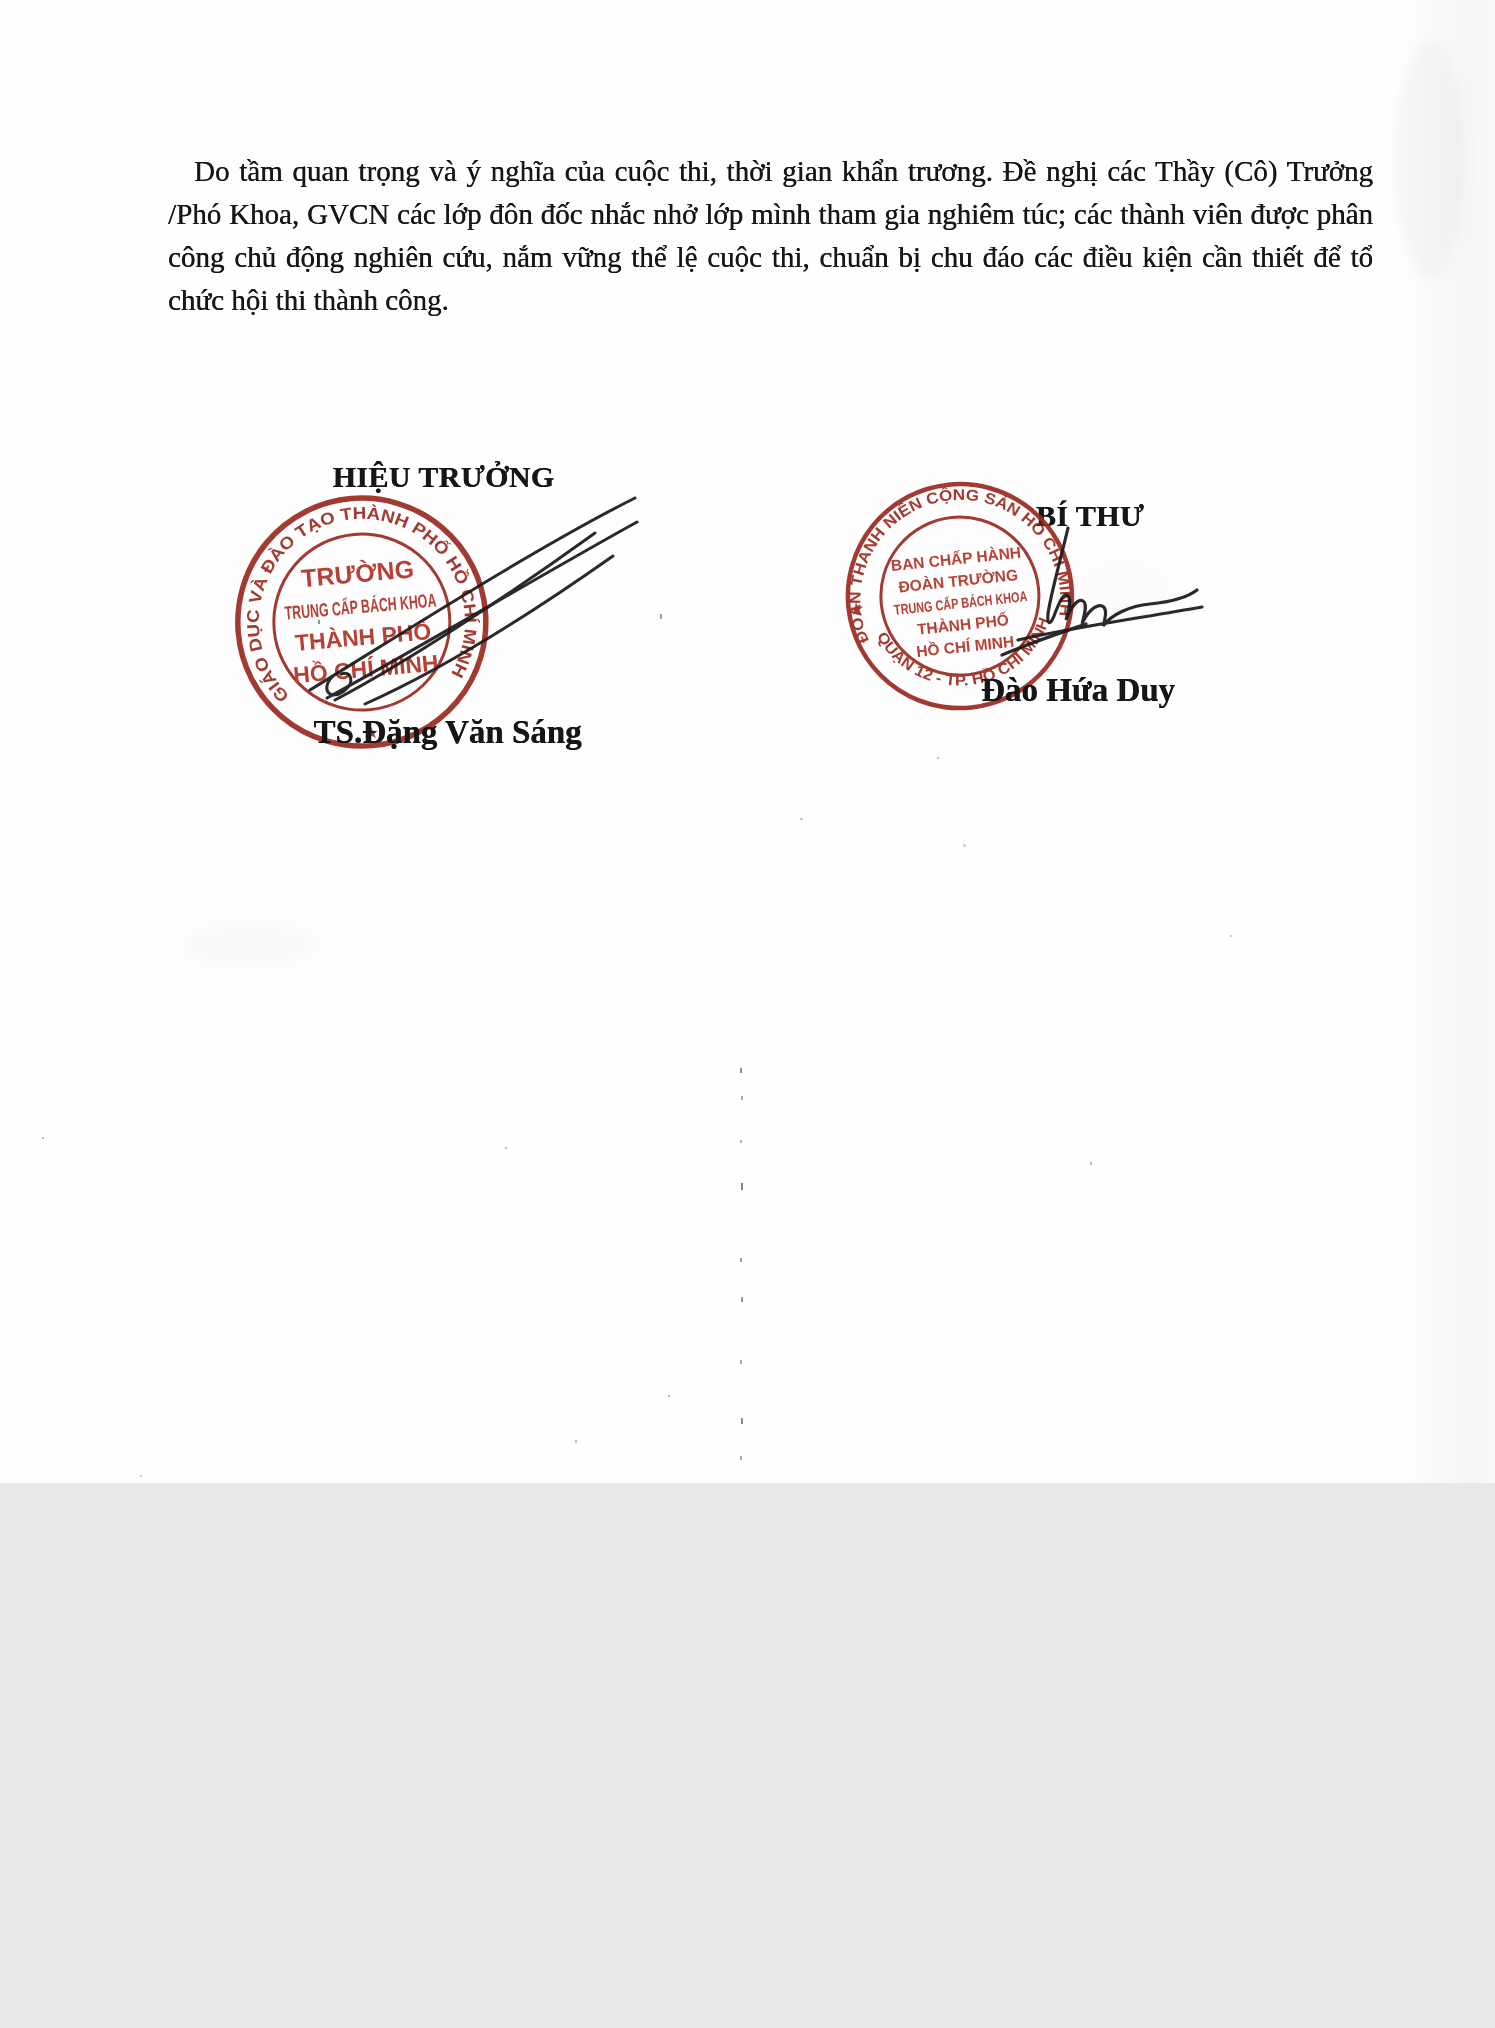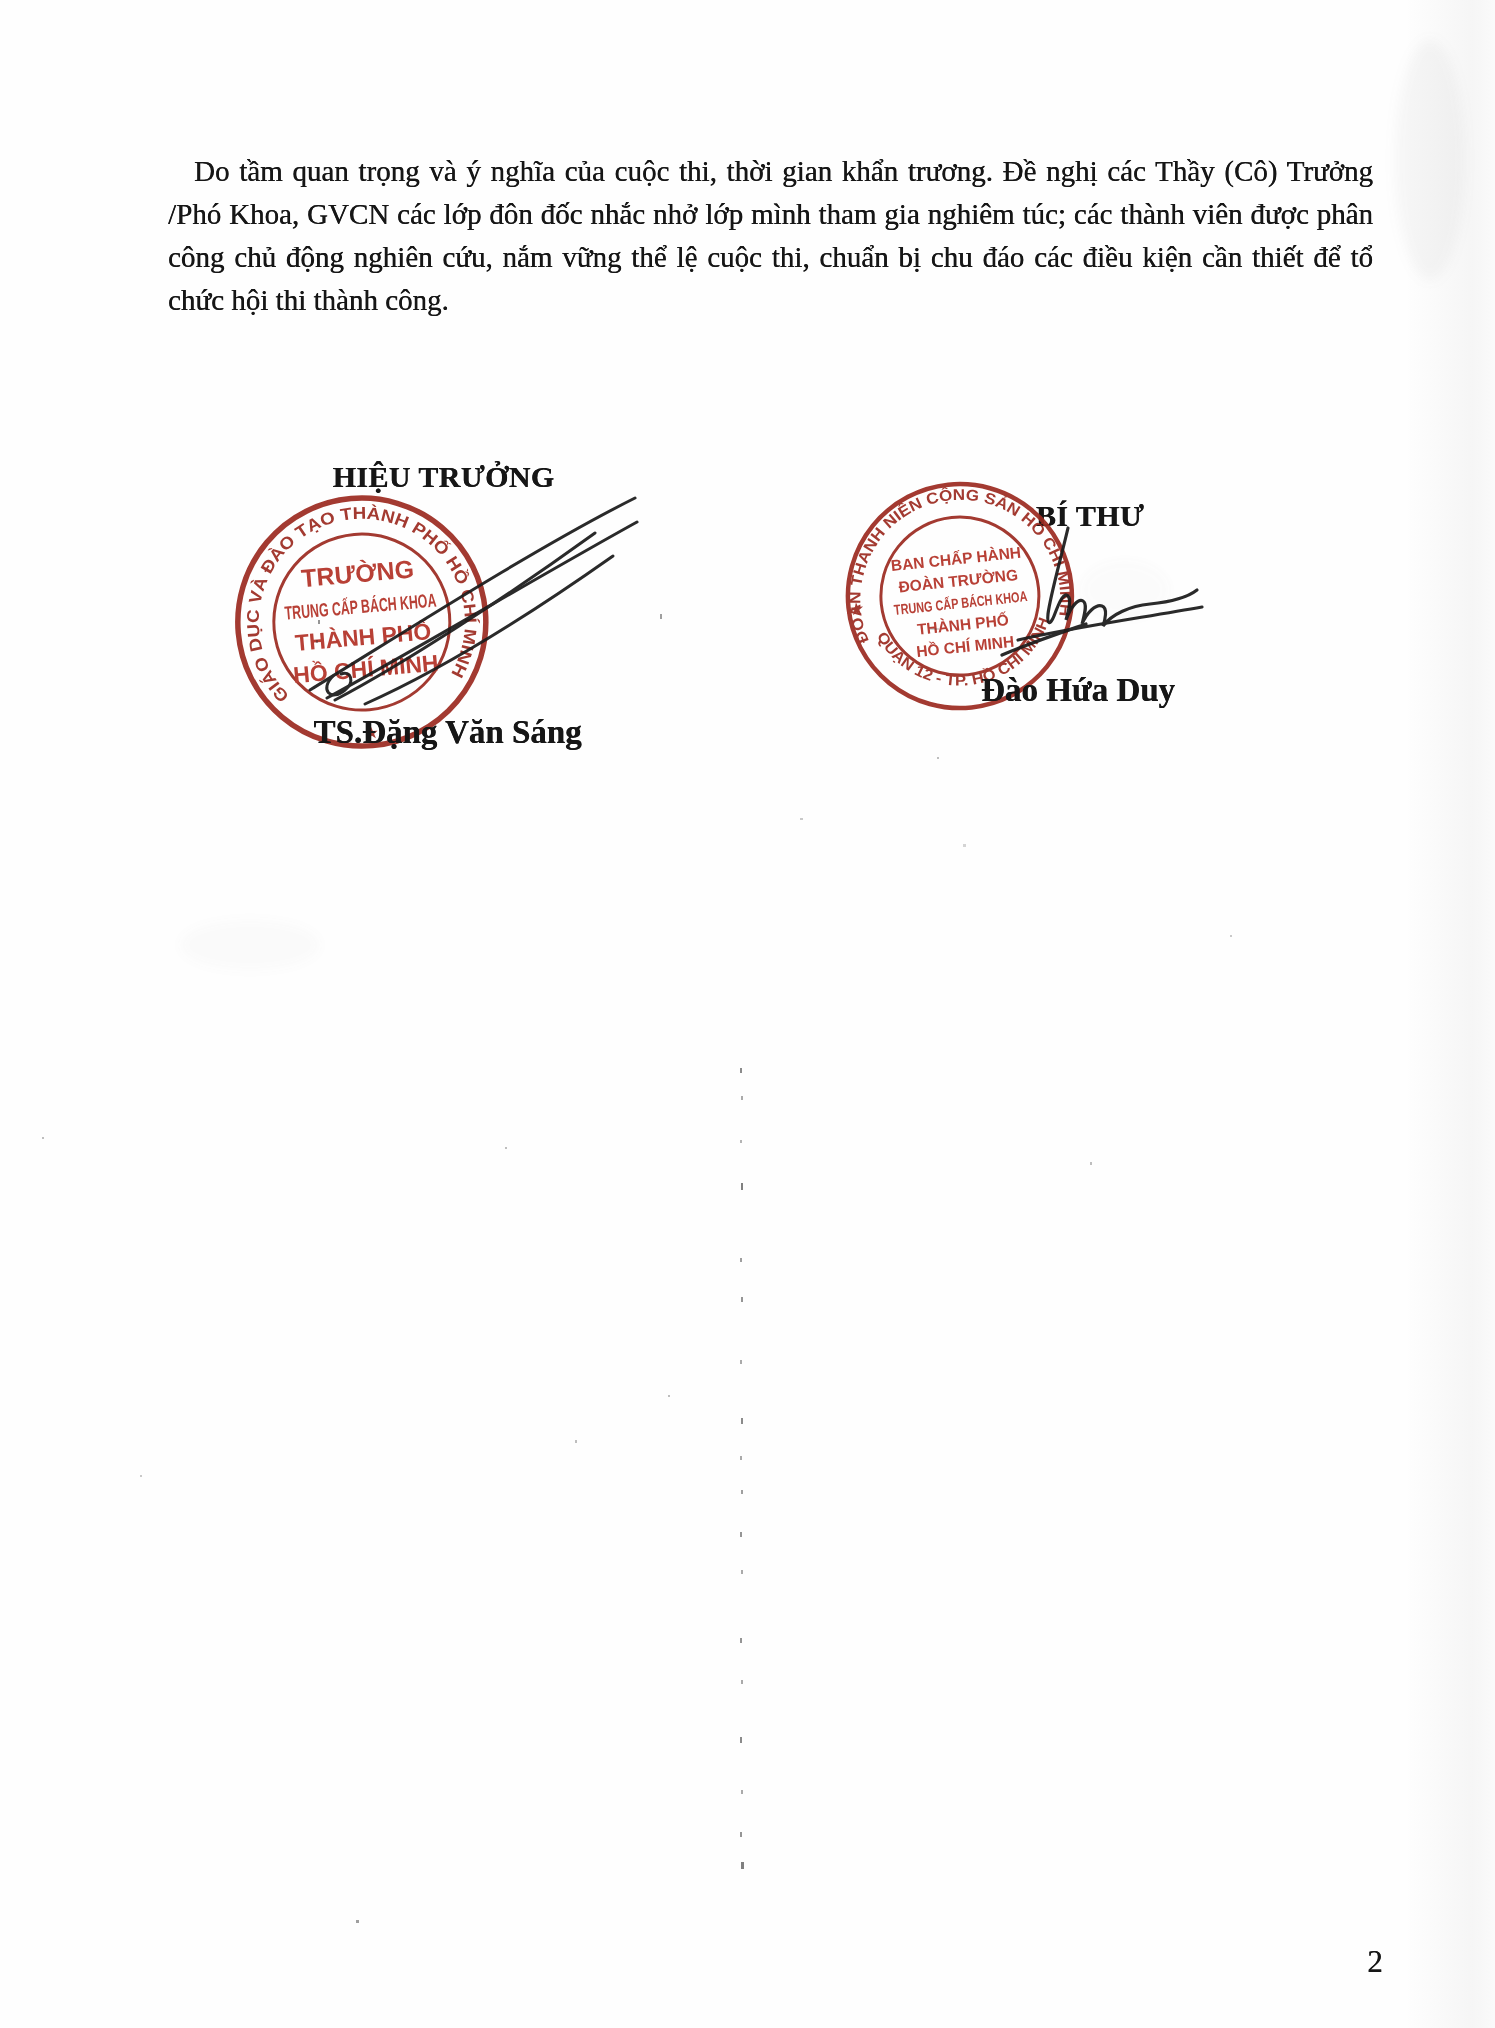--- a/index.html
+++ b/index.html
@@ -1,18 +1,18 @@
 <!DOCTYPE html>
 <html><head>
 <meta charset="utf-8">
 <style>
   html,body{margin:0;padding:0;background:#e8e8e8;}
   .page{
     position:relative;
-    width:1495px;height:2028px;
+    width:1495px;height:1483px;
     background:#fefefdd;
     background:#fefefe;
     font-family:"Liberation Serif", serif;
     color:#161616;
     overflow:hidden;
     margin:0 auto;
   }
   
   .scan-shade-right{
     position:absolute;right:0;top:0;width:90px;height:100%;

